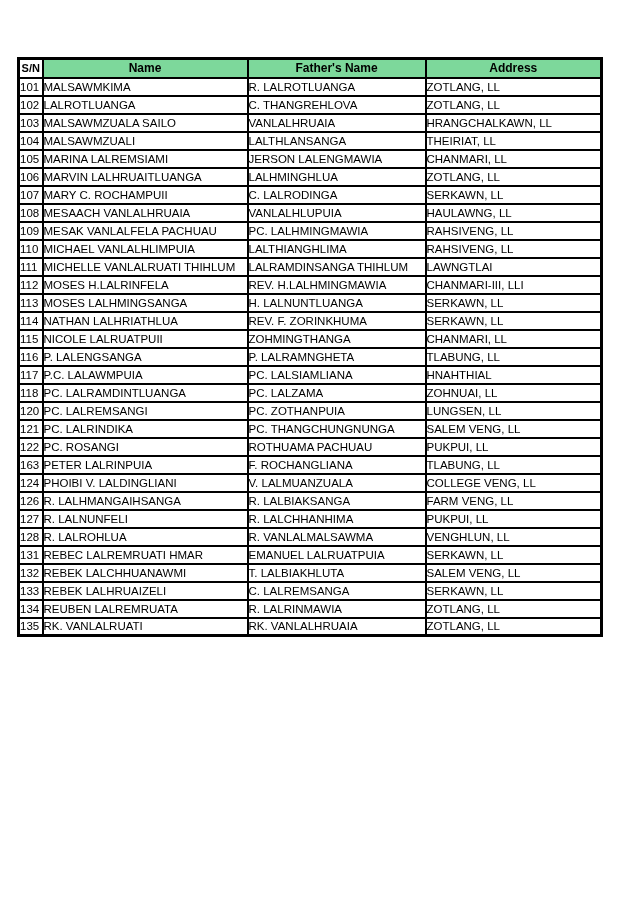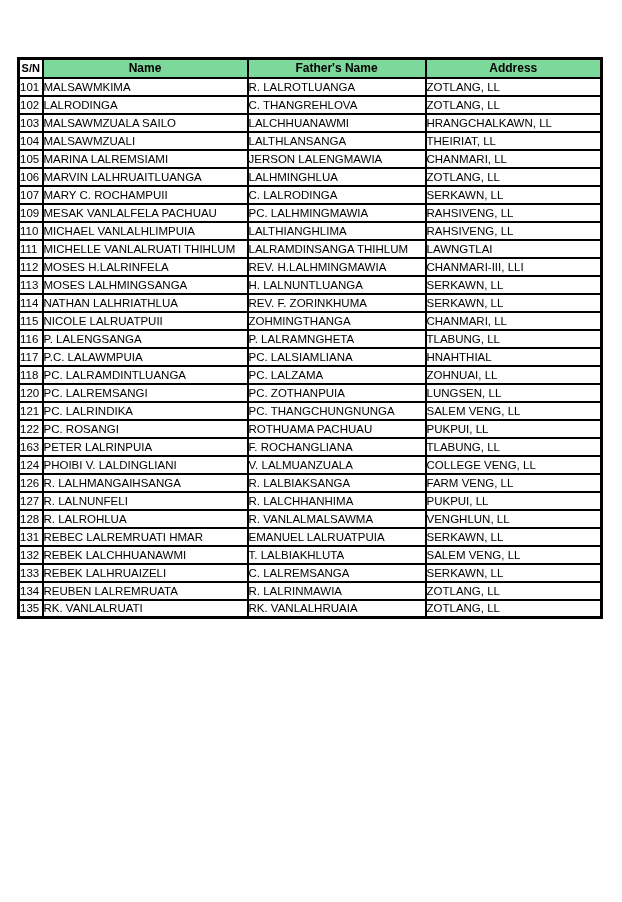--- a/index.html
+++ b/index.html
@@ -84,28 +84,28 @@
     <tbody id="roster-body">
 
     <tr>
           <td class="sn-cell">101</td>
           <td class="text-cell">MALSAWMKIMA</td>
           <td class="text-cell">R. LALROTLUANGA</td>
           <td class="text-cell">ZOTLANG, LL</td>
         </tr>
         <tr>
           <td class="sn-cell">102</td>
-          <td class="text-cell">LALRODINGA</td>
+          <td class="text-cell">LALROTLUANGA</td>
           <td class="text-cell">C. THANGREHLOVA</td>
           <td class="text-cell">ZOTLANG, LL</td>
         </tr>
         <tr>
           <td class="sn-cell">103</td>
           <td class="text-cell">MALSAWMZUALA SAILO</td>
-          <td class="text-cell">LALCHHUANAWMI</td>
+          <td class="text-cell">VANLALHRUAIA</td>
           <td class="text-cell">HRANGCHALKAWN, LL</td>
         </tr>
         <tr>
           <td class="sn-cell">104</td>
           <td class="text-cell">MALSAWMZUALI</td>
           <td class="text-cell">LALTHLANSANGA</td>
           <td class="text-cell">THEIRIAT, LL</td>
         </tr>
         <tr>
           <td class="sn-cell">105</td>
@@ -117,20 +117,26 @@
           <td class="sn-cell">106</td>
           <td class="text-cell">MARVIN LALHRUAITLUANGA</td>
           <td class="text-cell">LALHMINGHLUA</td>
           <td class="text-cell">ZOTLANG, LL</td>
         </tr>
         <tr>
           <td class="sn-cell">107</td>
           <td class="text-cell">MARY C. ROCHAMPUII</td>
           <td class="text-cell">C. LALRODINGA</td>
           <td class="text-cell">SERKAWN, LL</td>
+        </tr>
+        <tr>
+          <td class="sn-cell">108</td>
+          <td class="text-cell">MESAACH VANLALHRUAIA</td>
+          <td class="text-cell">VANLALHLUPUIA</td>
+          <td class="text-cell">HAULAWNG, LL</td>
         </tr>
         <tr>
           <td class="sn-cell">109</td>
           <td class="text-cell">MESAK VANLALFELA PACHUAU</td>
           <td class="text-cell">PC. LALHMINGMAWIA</td>
           <td class="text-cell">RAHSIVENG, LL</td>
         </tr>
         <tr>
           <td class="sn-cell">110</td>
           <td class="text-cell">MICHAEL VANLALHLIMPUIA</td>

